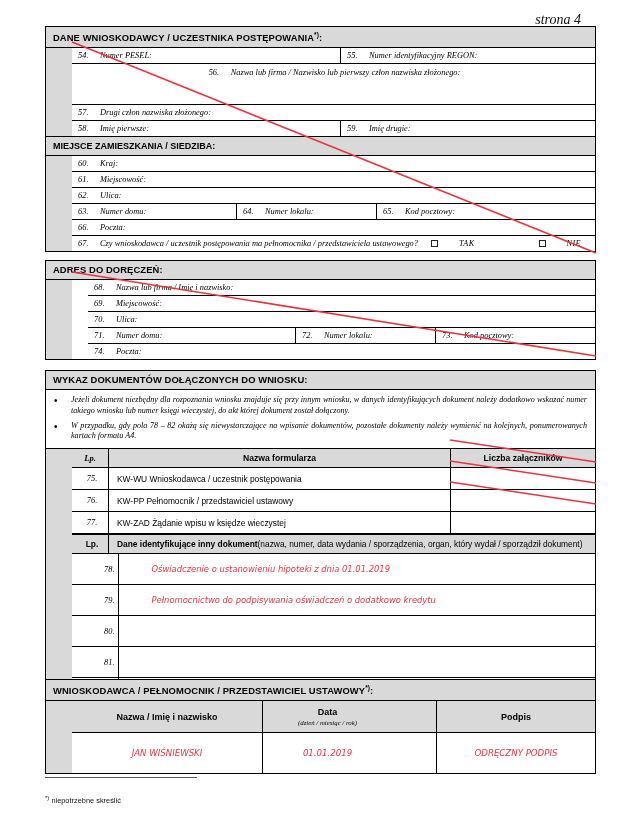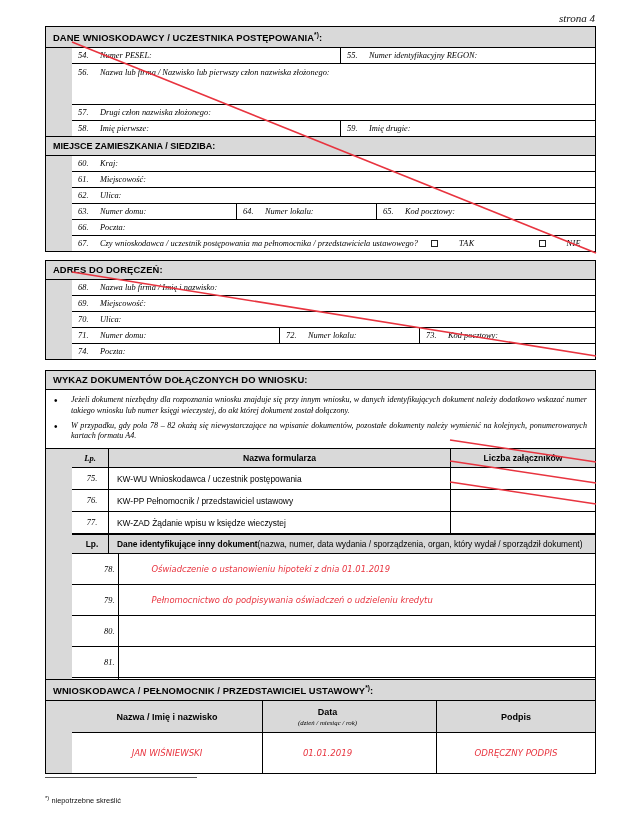--- a/index.html
+++ b/index.html
@@ -9,23 +9,23 @@
     background:#ffffff;
     font-family:"Liberation Sans", sans-serif;
     color:#000;
     position:relative;
     overflow:hidden;
   }
   .page { position:relative; width:640px; height:828px; }
 
   
   .page-head {
-    position:absolute; top:12px; right:45px;
+    position:absolute; top:12px; right:59px;
     font-family:"Liberation Serif", serif;
-    font-style:italic; font-size:11px; color:#111;
+    font-style:italic; font-size:14px; color:#111;
   }
 
   
   .section {
     position:absolute;
     left:45px; width:551px;
     border:1.6px solid #000;
     background:#fff;
   }
   .sec-title {
@@ -51,21 +51,21 @@
     min-height:15px;
     font-family:"Liberation Serif", serif;
     font-style:italic; font-size:8.4px;
     display:flex; align-items:center; gap:7px;
     border-left:.9px solid #000;
     background:#fff;
   }
   .fcell:first-of-type { border-left:none; }
   .fnum { font-style:italic; font-size:8.4px; min-width:15px; }
   .flab { font-style:italic; font-size:8.4px; }
-  .tall { min-height:33px; align-items:flex-start; padding-top:4px; }
+  .tall { min-height:33px; align-items:flex-start; padding-top:4px;justify-content:center; }
 
   
   .subband {
     background:#d9d9d9;
     border-top:1.2px solid #000;
     border-bottom:.9px solid #000;
     font-family:"Liberation Sans", sans-serif;
     font-style:normal; font-weight:bold; font-size:9px;
     padding:4px 6px 4px 7px;
   }
@@ -268,21 +268,21 @@
               <span class="lbl">NIE</span>
             </span>
           </div>
         </div>
       </div>
     </div>
   </div>
 
   <div class="section" style="top:260px;">
     <div class="sec-title">ADRES DO DORĘCZEŃ:</div>
-    <div style="display:flex;">
+    <div style="display:flex;gap:16px;">
       <div class="stripe"></div>
       <div style="flex:1 1 auto;">
         <div class="frow">
           <div class="fcell">
             <span class="fnum">68.</span>
             <span class="flab">Nazwa lub firma / Imię i nazwisko:</span>
           </div>
         </div>
         <div class="frow">
           <div class="fcell">
@@ -367,21 +367,21 @@
               <span class="thin"> (nazwa, numer, data wydania / sporządzenia, organ, który wydał / sporządził dokument)</span>
             </div>
         </div>
 
         <div class="drow tallrow">
           <div class="dc c-lp">78.</div>
           <div class="dc c-full hand">Oświadczenie o ustanowieniu hipoteki z dnia 01.01.2019</div>
         </div>
         <div class="drow tallrow">
           <div class="dc c-lp">79.</div>
-          <div class="dc c-full hand">Pełnomocnictwo do podpisywania oświadczeń o udzieleniu kredytu</div>
+          <div class="dc c-full hand">Pełnomocnictwo do podpisywania oświadczeń o dodatkowo kredytu</div>
         </div>
         <div class="drow tallrow">
           <div class="dc c-lp">80.</div>
           <div class="dc c-full hand"></div>
         </div>
         <div class="drow tallrow">
           <div class="dc c-lp">81.</div>
           <div class="dc c-full hand"></div>
         </div>
         <div class="drow tallrow">

